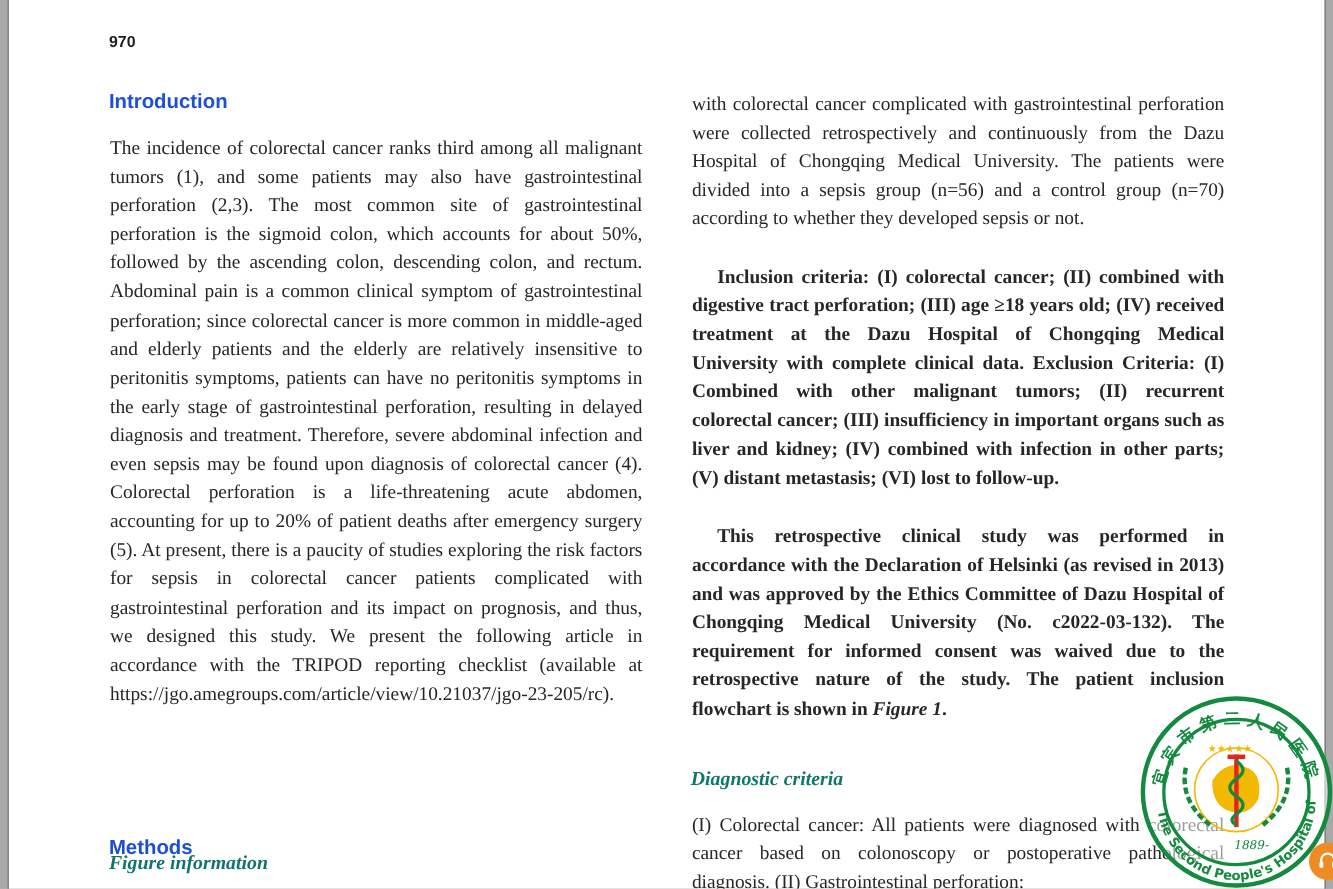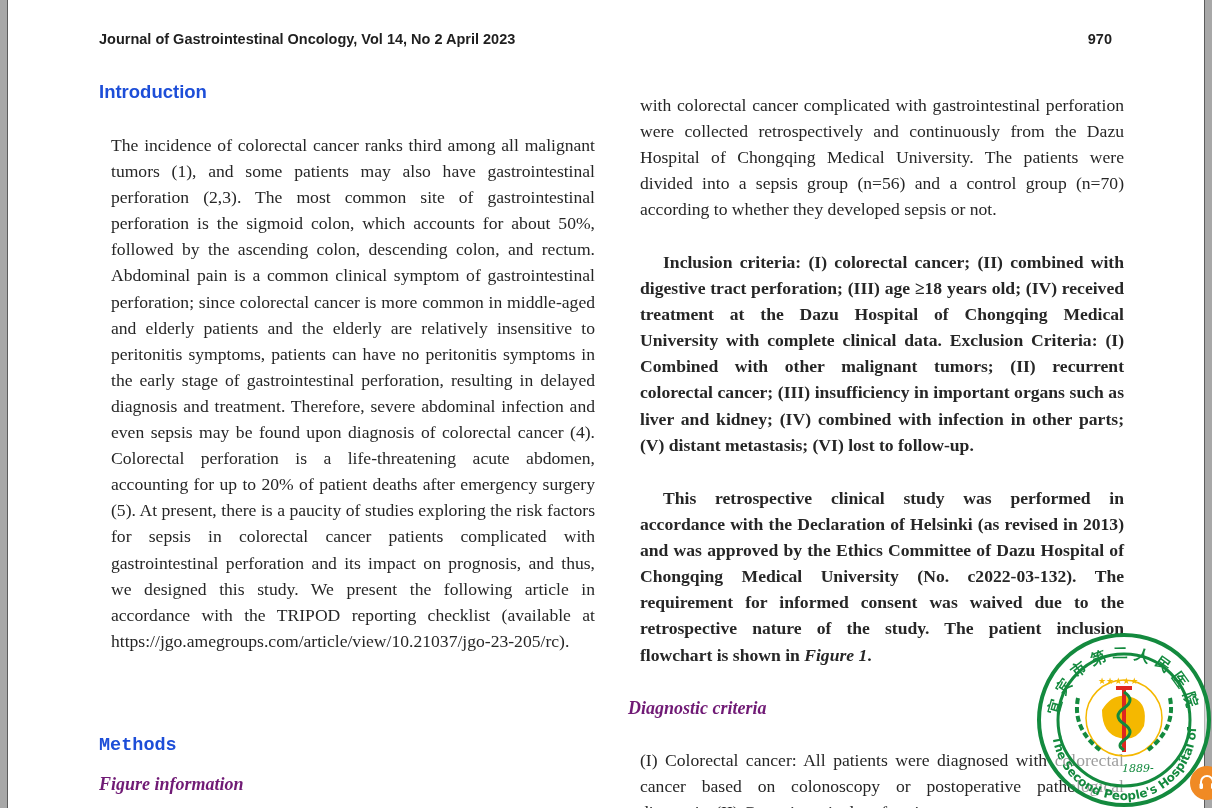--- a/index.html
+++ b/index.html
@@ -31,52 +31,51 @@
       text-align: justify;
     }
     .col-left { left: 91px; }
     .col-right { left: 620px; }
     .section-heading {
       font-family: "Liberation Sans", sans-serif; font-weight: bold;
       color: #1d4ed8; font-size: 18.5px; line-height: 24px; margin: 0;
       position: absolute;
     }
     .subheading {
-      font-style: italic; font-weight: bold; font-size: 18px; color: #701a75;
+      font-style: italic; font-weight: bold; font-size: 18px; color: #0f766e;
       position: absolute; margin: 0; line-height: 24px;
     }
-    .para { margin: 12px; position: absolute; width: 484px; text-align: justify; }
+    .para { margin: 1px; position: absolute; width: 484px; text-align: justify; }
     .para.indent { text-indent: 23px; font-weight: bold; }
     .para .ital { font-style: italic; }
     .stamp {
       position: absolute; left: 1036px; top: 632px; width: 176px; height: 176px;
       pointer-events: none;
     }
     .support-button {
       position: absolute; left: 1190px; top: 766px; width: 34px; height: 34px;
       border-radius: 50%; background: #f08a24; display: flex; align-items: center; justify-content: center;
     }
   </style>
 </head>
 <body>
 
 <div class="viewer-gutter-left"></div>
 <div class="viewer-gutter-right"></div>
 
 <div class="page">
 
   <div class="running-head">
-    <span>Journal of Gastrointestinal Oncology, Vol 14, No 2 April 2023</span>
     <span>970</span>
   </div>
 
   <div class="col col-left">
     <h2 class="section-heading" style="top:80px;">Introduction</h2>
     <p class="para" style="top:120px;">The incidence of colorectal cancer ranks third among all malignant tumors (1), and some patients may also have gastrointestinal perforation (2,3). The most common site of gastrointestinal perforation is the sigmoid colon, which accounts for about 50%, followed by the ascending colon, descending colon, and rectum. Abdominal pain is a common clinical symptom of gastrointestinal perforation; since colorectal cancer is more common in middle-aged and elderly patients and the elderly are relatively insensitive to peritonitis symptoms, patients can have no peritonitis symptoms in the early stage of gastrointestinal perforation, resulting in delayed diagnosis and treatment. Therefore, severe abdominal infection and even sepsis may be found upon diagnosis of colorectal cancer (4). Colorectal perforation is a life-threatening acute abdomen, accounting for up to 20% of patient deaths after emergency surgery (5). At present, there is a paucity of studies exploring the risk factors for sepsis in colorectal cancer patients complicated with gastrointestinal perforation and its impact on prognosis, and thus, we designed this study. We present the following article in accordance with the TRIPOD reporting checklist (available at https://jgo.amegroups.com/article/view/10.21037/jgo-23-205/rc).</p>
-    <h2 class="section-heading" style="top:734px;font-family:Liberation Mono, monospace;">Methods</h2>
+    <h2 class="section-heading" style="top:758px;">Methods</h2>
     <h3 class="subheading" style="top:772px;">Figure information</h3>
   </div>
 
   <div class="col col-right">
     <p class="para" style="top:80px;">with colorectal cancer complicated with gastrointestinal perforation were collected retrospectively and continuously from the Dazu Hospital of Chongqing Medical University. The patients were divided into a sepsis group (n=56) and a control group (n=70) according to whether they developed sepsis or not.</p>
     <p class="para indent" style="top:237px;">Inclusion criteria: (I) colorectal cancer; (II) combined with digestive tract perforation; (III) age ≥18 years old; (IV) received treatment at the Dazu Hospital of Chongqing Medical University with complete clinical data. Exclusion Criteria: (I) Combined with other malignant tumors; (II) recurrent colorectal cancer; (III) insufficiency in important organs such as liver and kidney; (IV) combined with infection in other parts; (V) distant metastasis; (VI) lost to follow-up.</p>
     <p class="para indent" style="top:473px;"><span>This retrospective clinical study was performed in accordance with the Declaration of Helsinki (as revised in 2013) and was approved by the Ethics Committee of Dazu Hospital of Chongqing Medical University (No. c2022-03-132). The requirement for informed consent was waived due to the retrospective nature of the study. The patient inclusion flowchart is shown in </span><span class="ital">Figure 1</span><span>.</span></p>
     <h3 class="subheading" style="top:696px;">Diagnostic criteria</h3>
     <p class="para" style="top:735px;">(I) Colorectal cancer: All patients were diagnosed with colorectal cancer based on colonoscopy or postoperative pathological diagnosis. (II) Gastrointestinal perforation:</p>
   </div>

